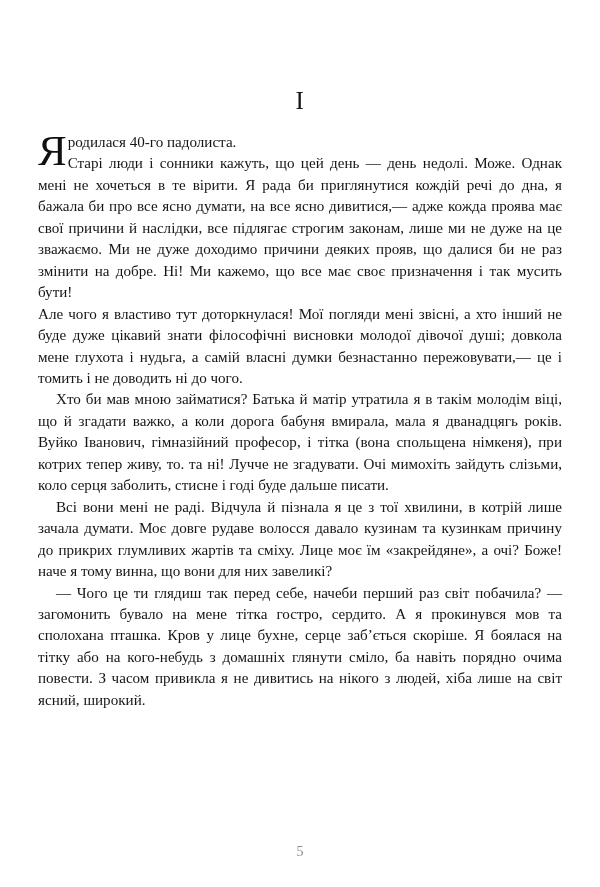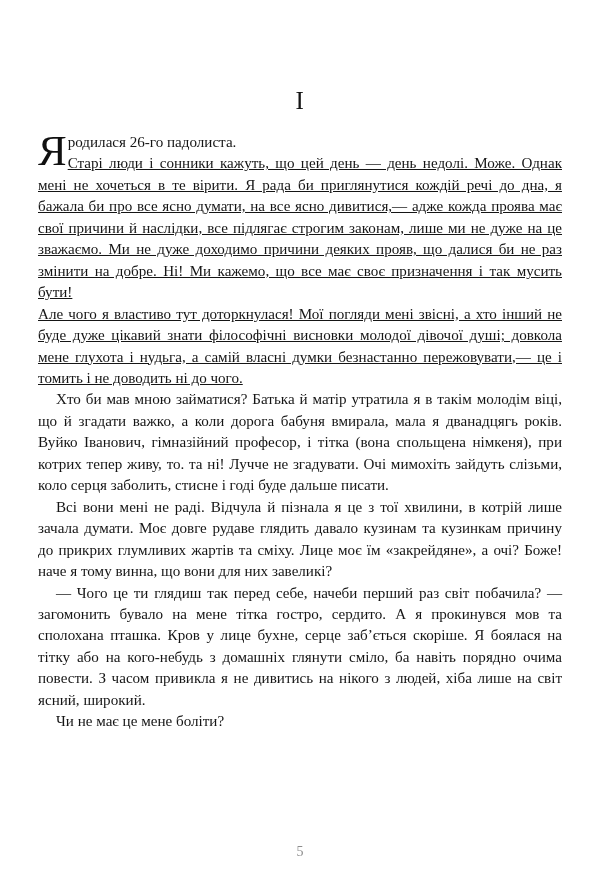--- a/index.html
+++ b/index.html
@@ -57,21 +57,20 @@
 
   .textblock p {
     margin: 0;
     padding: 0;
     text-indent: 18px;
     text-align: justify;
   }
 
   .textblock p.noindent {
     text-indent: 0;
-    text-decoration: underline;
   }
 
   .textblock p.flow-first {
     text-indent: 0;
   }
 
   
   .dropcap {
     float: left;
     font-family: "Liberation Serif", "DejaVu Serif", serif;
@@ -102,33 +101,32 @@
 </style>
 </head>
 <body>
 
 <div class="page">
 
   <div class="chapter-heading">I</div>
 
   <div class="textblock">
 
-    <p class="flow-first"><span class="dropcap">Я</span><span>родилася 26-го падолиста.</span></p>
+    <p class="flow-first"><span class="dropcap">Я</span><span>родилася 40-го падолиста.</span></p>
 
     <p class="noindent"><span>Старі люди і сонники кажуть, що цей день — день недолі. Може. Однак мені не хочеться в те вірити. Я рада би приглянутися кождій речі до дна, я бажала би про все ясно думати, на все ясно дивитися,— адже кожда проява має свої причини й наслідки, все підлягає строгим законам, лише ми не дуже на це зважаємо. Ми не дуже доходимо причини деяких прояв, що далися би не раз змінити на добре. Ні! Ми кажемо, що все має своє призначення і так мусить бути!</span></p>
 
     <p class="noindent"><span>Але чого я властиво тут доторкнулася! Мої погляди мені звісні, а хто інший не буде дуже цікавий знати філософічні висновки молодої дівочої душі; довкола мене глухота і нудьга, а самій власні думки безнастанно пережовувати,— це і томить і не доводить ні до чого.</span></p>
 
 
     <p><span>Хто би мав мною займатися? Батька й матір утратила я в такім молодім віці, що й згадати важко, а коли дорога бабуня вмирала, мала я дванадцягь років. Вуйко Іванович, гімназійний професор, і тітка (вона спольщена німкеня), при котрих тепер живу, то. та ні! Лучче не згадувати. Очі мимохіть зайдуть слізьми, коло серця заболить, стисне і годі буде дальше писати.</span></p>
 
-    <p><span>Всі вони мені не раді. Відчула й пізнала я це з тої хвилини, в котрій лише зачала думати. Моє довге рудаве глядить давало кузинам та кузинкам причину до прикрих глумливих жартів та сміху. Лице моє їм «закрейдяне», а очі? Боже! наче я тому винна, що вони для них завеликі?</span></p>
+    <p><span>Всі вони мені не раді. Відчула й пізнала я це з тої хвилини, в котрій лише зачала думати. Моє довге рудаве волосся давало кузинам та кузинкам причину до прикрих глумливих жартів та сміху. Лице моє їм «закрейдяне», а очі? Боже! наче я тому винна, що вони для них завеликі?</span></p>
 
     <p><span>— Чого це ти глядиш так перед себе, начеби перший раз світ побачила? — загомонить бувало на мене тітка гостро, сердито. А я прокинувся мов та сполохана пташка. Кров у лице бухне, серце заб’ється скоріше. Я боялася на тітку або на кого-небудь з домашніх глянути сміло, ба навіть порядно очима повести. З часом привикла я не дивитись на нікого з людей, хіба лише на світ ясний, широкий.</span></p>
 
 
-    <p class="last-line"><span>Чи не має це мене боліти?</span></p>
 
   </div>
 
   <div class="folio">5</div>
 
 </div>
 
 </body></html>

